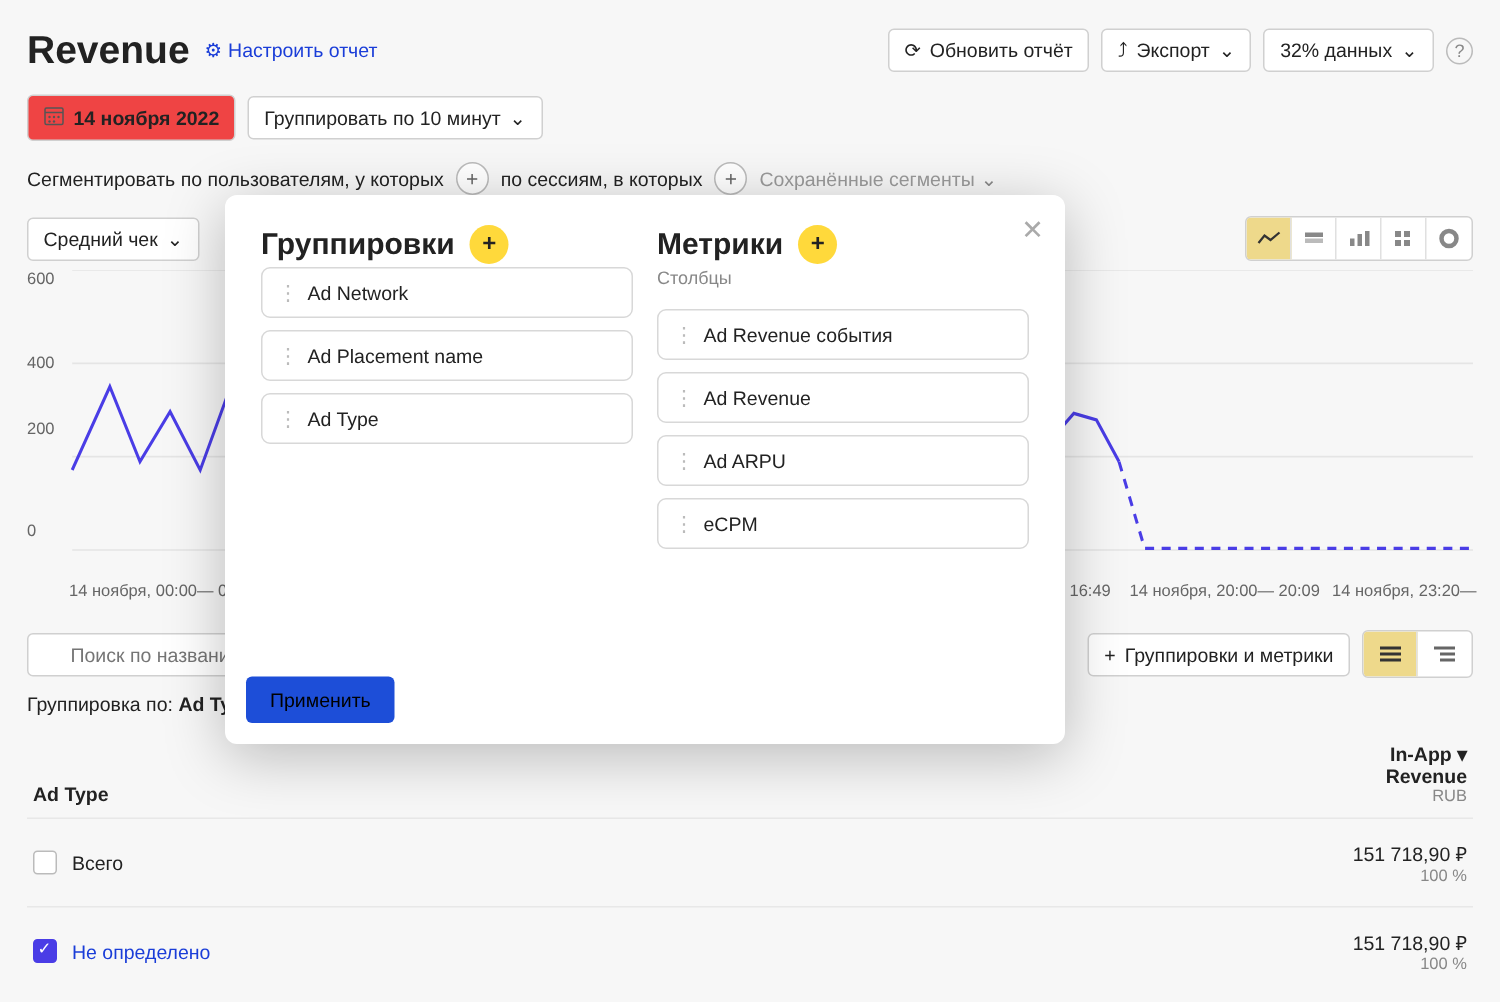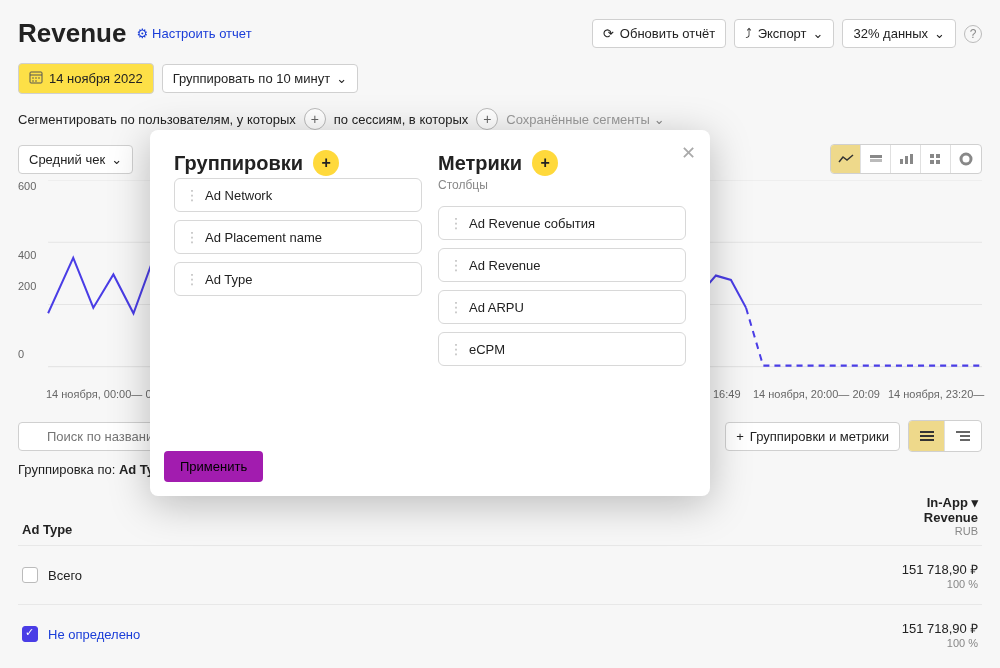--- a/index.html
+++ b/index.html
@@ -80,22 +80,22 @@
   .seg-item {
     padding: 6px 12px;
     border-right: 1px solid #e0e0e0;
     cursor: pointer;
     font-size: 13px;
   }
   .seg-item:last-child { border-right: none; }
   .seg-item.active { background: #eed98b; }
   .date-pick {
     display:flex;align-items:center;gap:6px;
-    border:1px solid #d0d0d0;border-radius:4px;background:#fde047;
-    padding:6px 10px;cursor:pointer;font-size:13px;
+    border:1px solid #d0d0d0;border-radius:4px;background:#ef4444;
+    padding:6px 10px;cursor:pointer;font-size:13px;font-weight:bold;
   }
   .cal-icon { display:inline-block; }
   
   .segment-row {
     display: flex;
     align-items: center;
     gap: 8px;
     margin-bottom: 14px;
     font-size: 13px;
     color: #222;
@@ -189,21 +189,21 @@
   .modal-col-sub{color:#888;font-size:12px;margin-bottom:14px;}
   .add-btn{width:26px;height:26px;border-radius:50%;background:#ffd93b;display:flex;align-items:center;justify-content:center;font-size:16px;font-weight:600;cursor:pointer;color:#222;}
   .pill-list{display:flex;flex-direction:column;gap:8px;}
   .pill{
     border:1px solid #d8d8d8;border-radius:6px;padding:8px 10px;
     display:flex;align-items:center;gap:8px;font-size:13px;background:#fff;
   }
   .drag-dots{color:#bbb;letter-spacing:-2px;font-size:14px;cursor:grab;}
   .modal-close{position:absolute;right:14px;top:12px;color:#aaa;font-size:18px;cursor:pointer;}
   .modal-footer{padding:10px 14px 14px 14px;}
-  .apply-btn{background:#a21caf;border:none;border-radius:4px;padding:8px 16px;font-size:13px;cursor:pointer;font-weight:500;}
+  .apply-btn{background:#1d4ed8;border:none;border-radius:4px;padding:8px 16px;font-size:13px;cursor:pointer;font-weight:500;}
 </style>
 </head>
 <body>
 
 <div class="page">
 
   <div class="header-row">
     <div class="title-wrap">
       <h1 class="page-title">Revenue</h1>
       <div class="configure">
@@ -293,21 +293,21 @@
       <div class="chart-type-item">
         <svg width="14" height="14">
             <circle cx="7" cy="7" r="5" fill="none" stroke="#888" stroke-width="3"></circle>
           </svg>
       </div>
     </div>
   </div>
 
   <div class="chart-wrap">
     <span class="y-label" style="top:0">600</span>
-    <span class="y-label" style="top:69px">400</span>
+    <span class="y-label" style="top:56px">400</span>
     <span class="y-label" style="top:100px">200</span>
     <span class="y-label" style="top:168px">0</span>
     <svg viewBox="0 0 960 180" preserveAspectRatio="none">
       <line x1="30" y1="0" x2="960" y2="0" stroke="#e5e5e5"></line>
       <line x1="30" y1="56" x2="960" y2="56" stroke="#e5e5e5"></line>
       <line x1="30" y1="112" x2="960" y2="112" stroke="#e5e5e5"></line>
       <line x1="30" y1="168" x2="960" y2="168" stroke="#e5e5e5"></line>
       <polyline fill="none" stroke="#4a3de6" stroke-width="2" points="30,120 55,70 75,115 95,85 115,120 140,58 160,95 180,70 200,108 225,128 250,126 275,110 300,88 325,122 350,115 380,96 410,115 450,112 500,110 550,106 600,98 640,115 670,112 695,86 710,90 725,115"></polyline>
       <polyline fill="none" stroke="#4a3de6" stroke-width="2" stroke-dasharray="6,5" points="725,115 742,167 770,167 810,167 860,167 920,167 960,167"></polyline>
     </svg>

